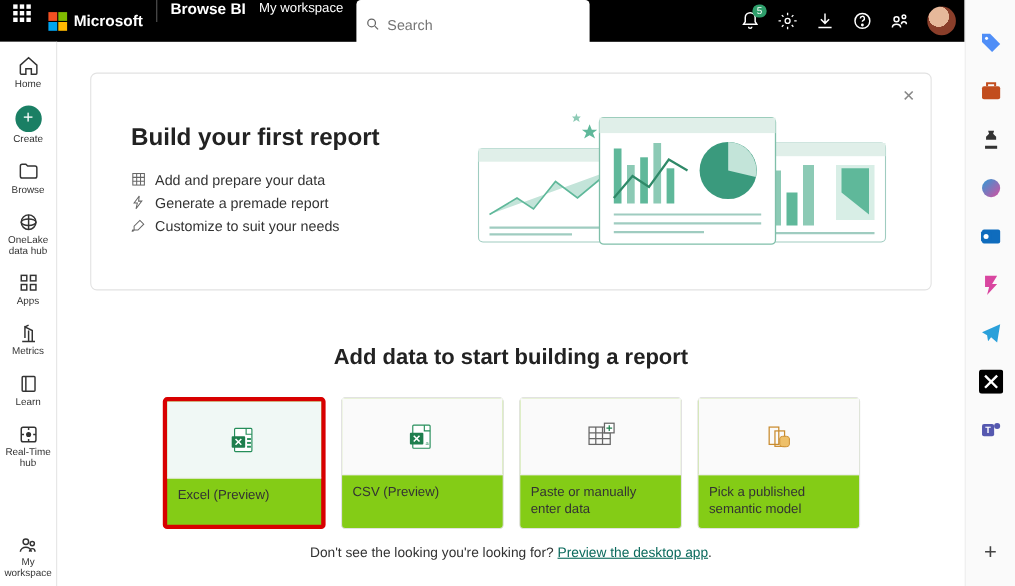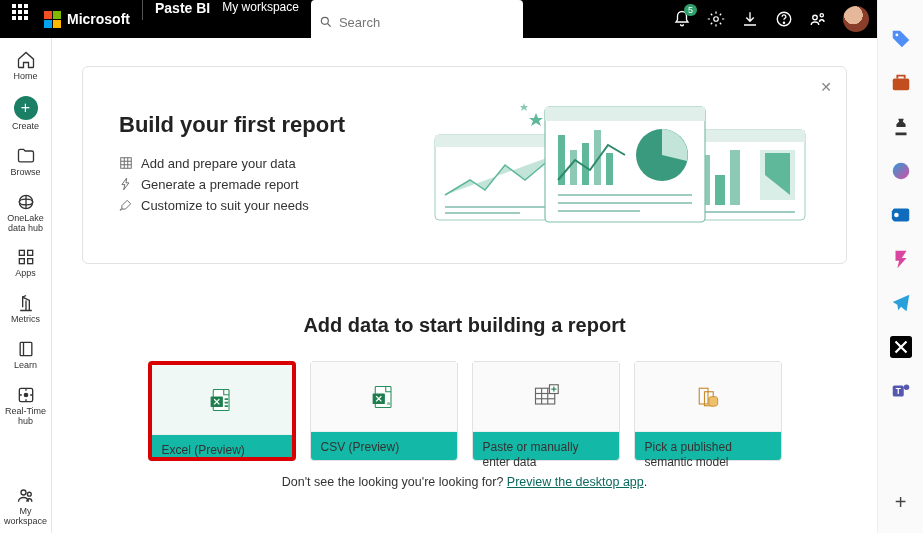--- a/index.html
+++ b/index.html
@@ -57,22 +57,22 @@
 .hero-close { position:absolute; top:12px; right:14px; color:#888; cursor:pointer; font-size:14px; }
 .hero h1 { font-size:22px; font-weight:600; margin-bottom:18px; color:#222; }
 .hero-list { list-style:none; font-size:13px; color:#333; }
 .hero-list li { display:flex; align-items:center; gap:8px; margin:6px 0; }
 .hero-list svg { width:14px; height:14px; color:#666; flex-shrink:0; }
 .hero-illus { width:380px; height:140px; }
 
 .section-title { text-align:center; font-size:20px; font-weight:600; margin:50px 0 24px; color:#222; }
 .cards { display:flex; gap:14px; justify-content:center; margin-bottom:14px; }
 .card {
-  width:148px; height:100px; border:1px solid #e2e2e2; border-radius:4px;
-  display:flex; flex-direction:column; cursor:pointer; background:#14b8a6;
+  width:148px; height:120px; border:1px solid #e2e2e2; border-radius:4px;
+  display:flex; flex-direction:column; cursor:pointer; background:#84cc16;
 }
 .card-top { flex:0 0 70px; display:flex; align-items:center; justify-content:center; background:#fafafa; border-bottom:1px solid #eee; }
 .card.highlight .card-top { background:#f0f8f5; }
 .card-top svg { width:28px; height:28px; }
 .card-label { padding:8px 10px; font-size:12px; color:#333; line-height:1.25; }
 .highlight-box { border:4px solid #d80000 !important; }
 
 .foot-hint { text-align:center; font-size:12.5px; color:#333; }
 .foot-hint a { color:#0b6a5d; text-decoration:underline; cursor:pointer; }
 
@@ -96,21 +96,21 @@
   <div class="ms-logo">
     <div class="ms-squares">
         <span></span>
         <span></span>
         <span></span>
         <span></span>
       </div>
     <span>Microsoft</span>
   </div>
   <div class="divider"></div>
-  <div class="product">Paste BI</div>
+  <div class="product">Browse BI</div>
   <div class="workspace-label">My workspace</div>
   <div class="search-wrap">
     <svg class="search-ic" viewBox="0 0 24 24" fill="none" stroke="currentColor" stroke-width="2">
         <circle cx="10" cy="10" r="6"></circle>
         <line x1="15" y1="15" x2="20" y2="20"></line>
       </svg>
     <input placeholder="Search" style="">
   </div>
   <div class="spacer"></div>
   <div class="hdr-icons">

